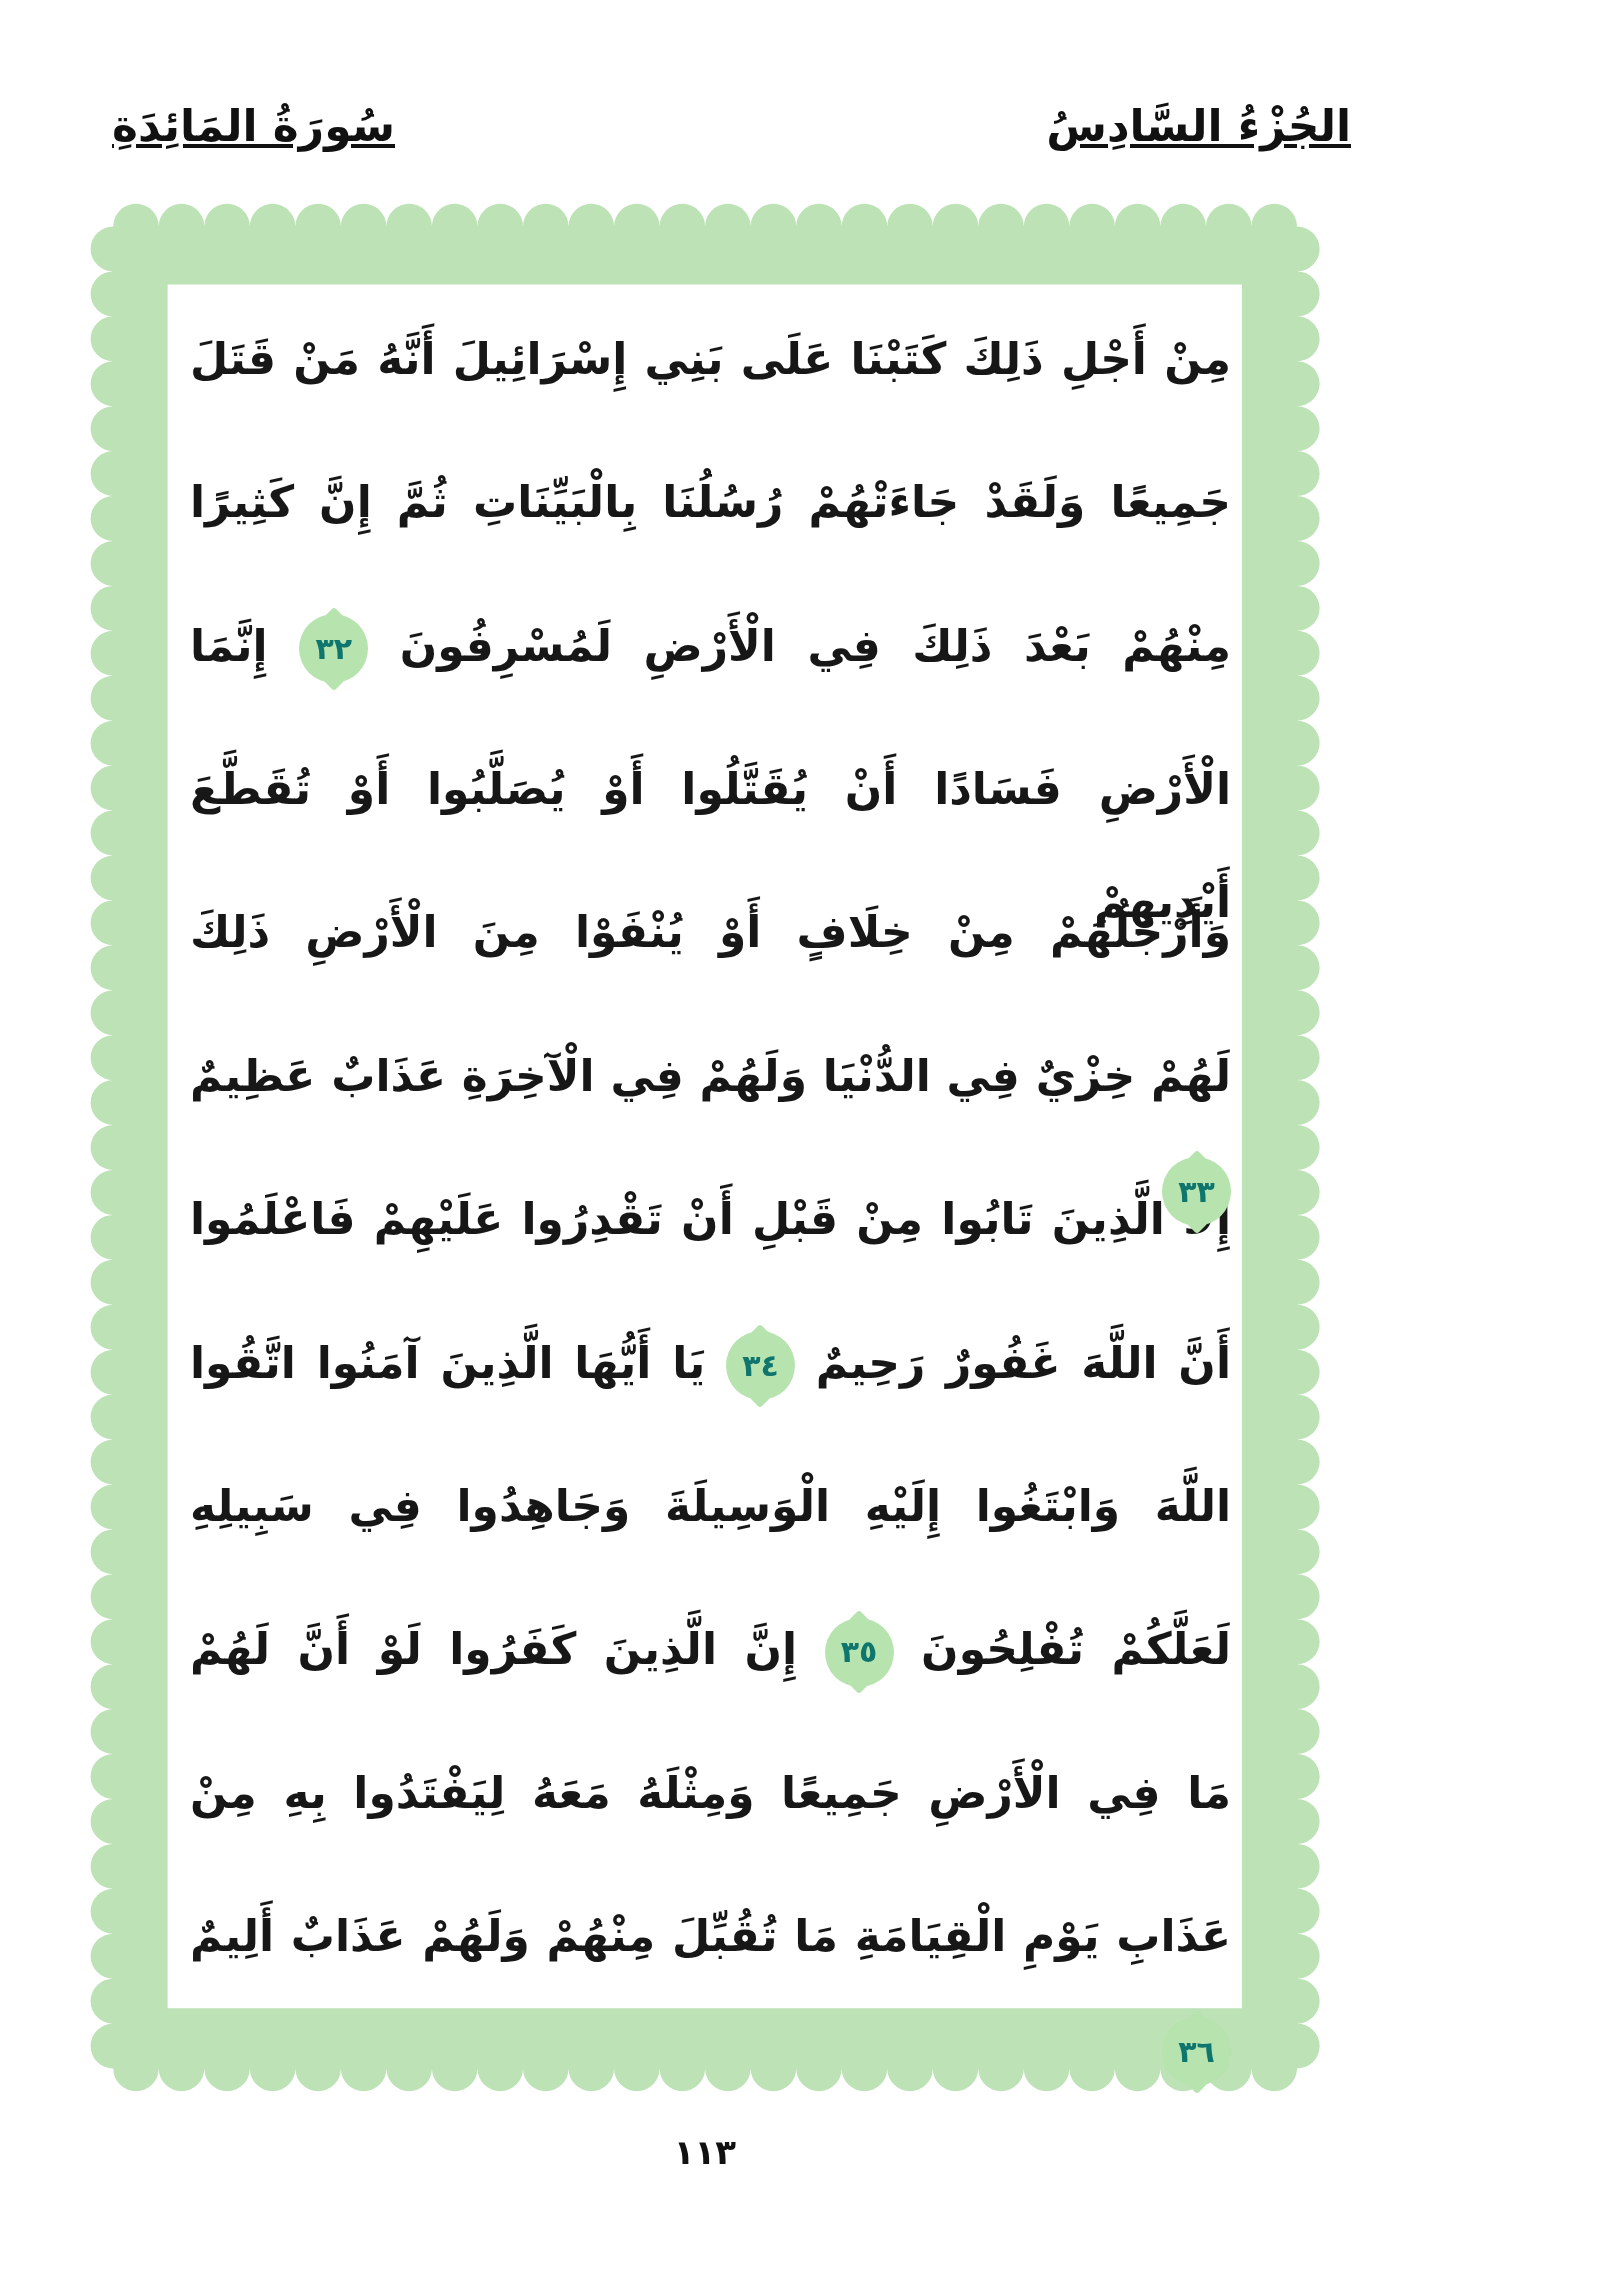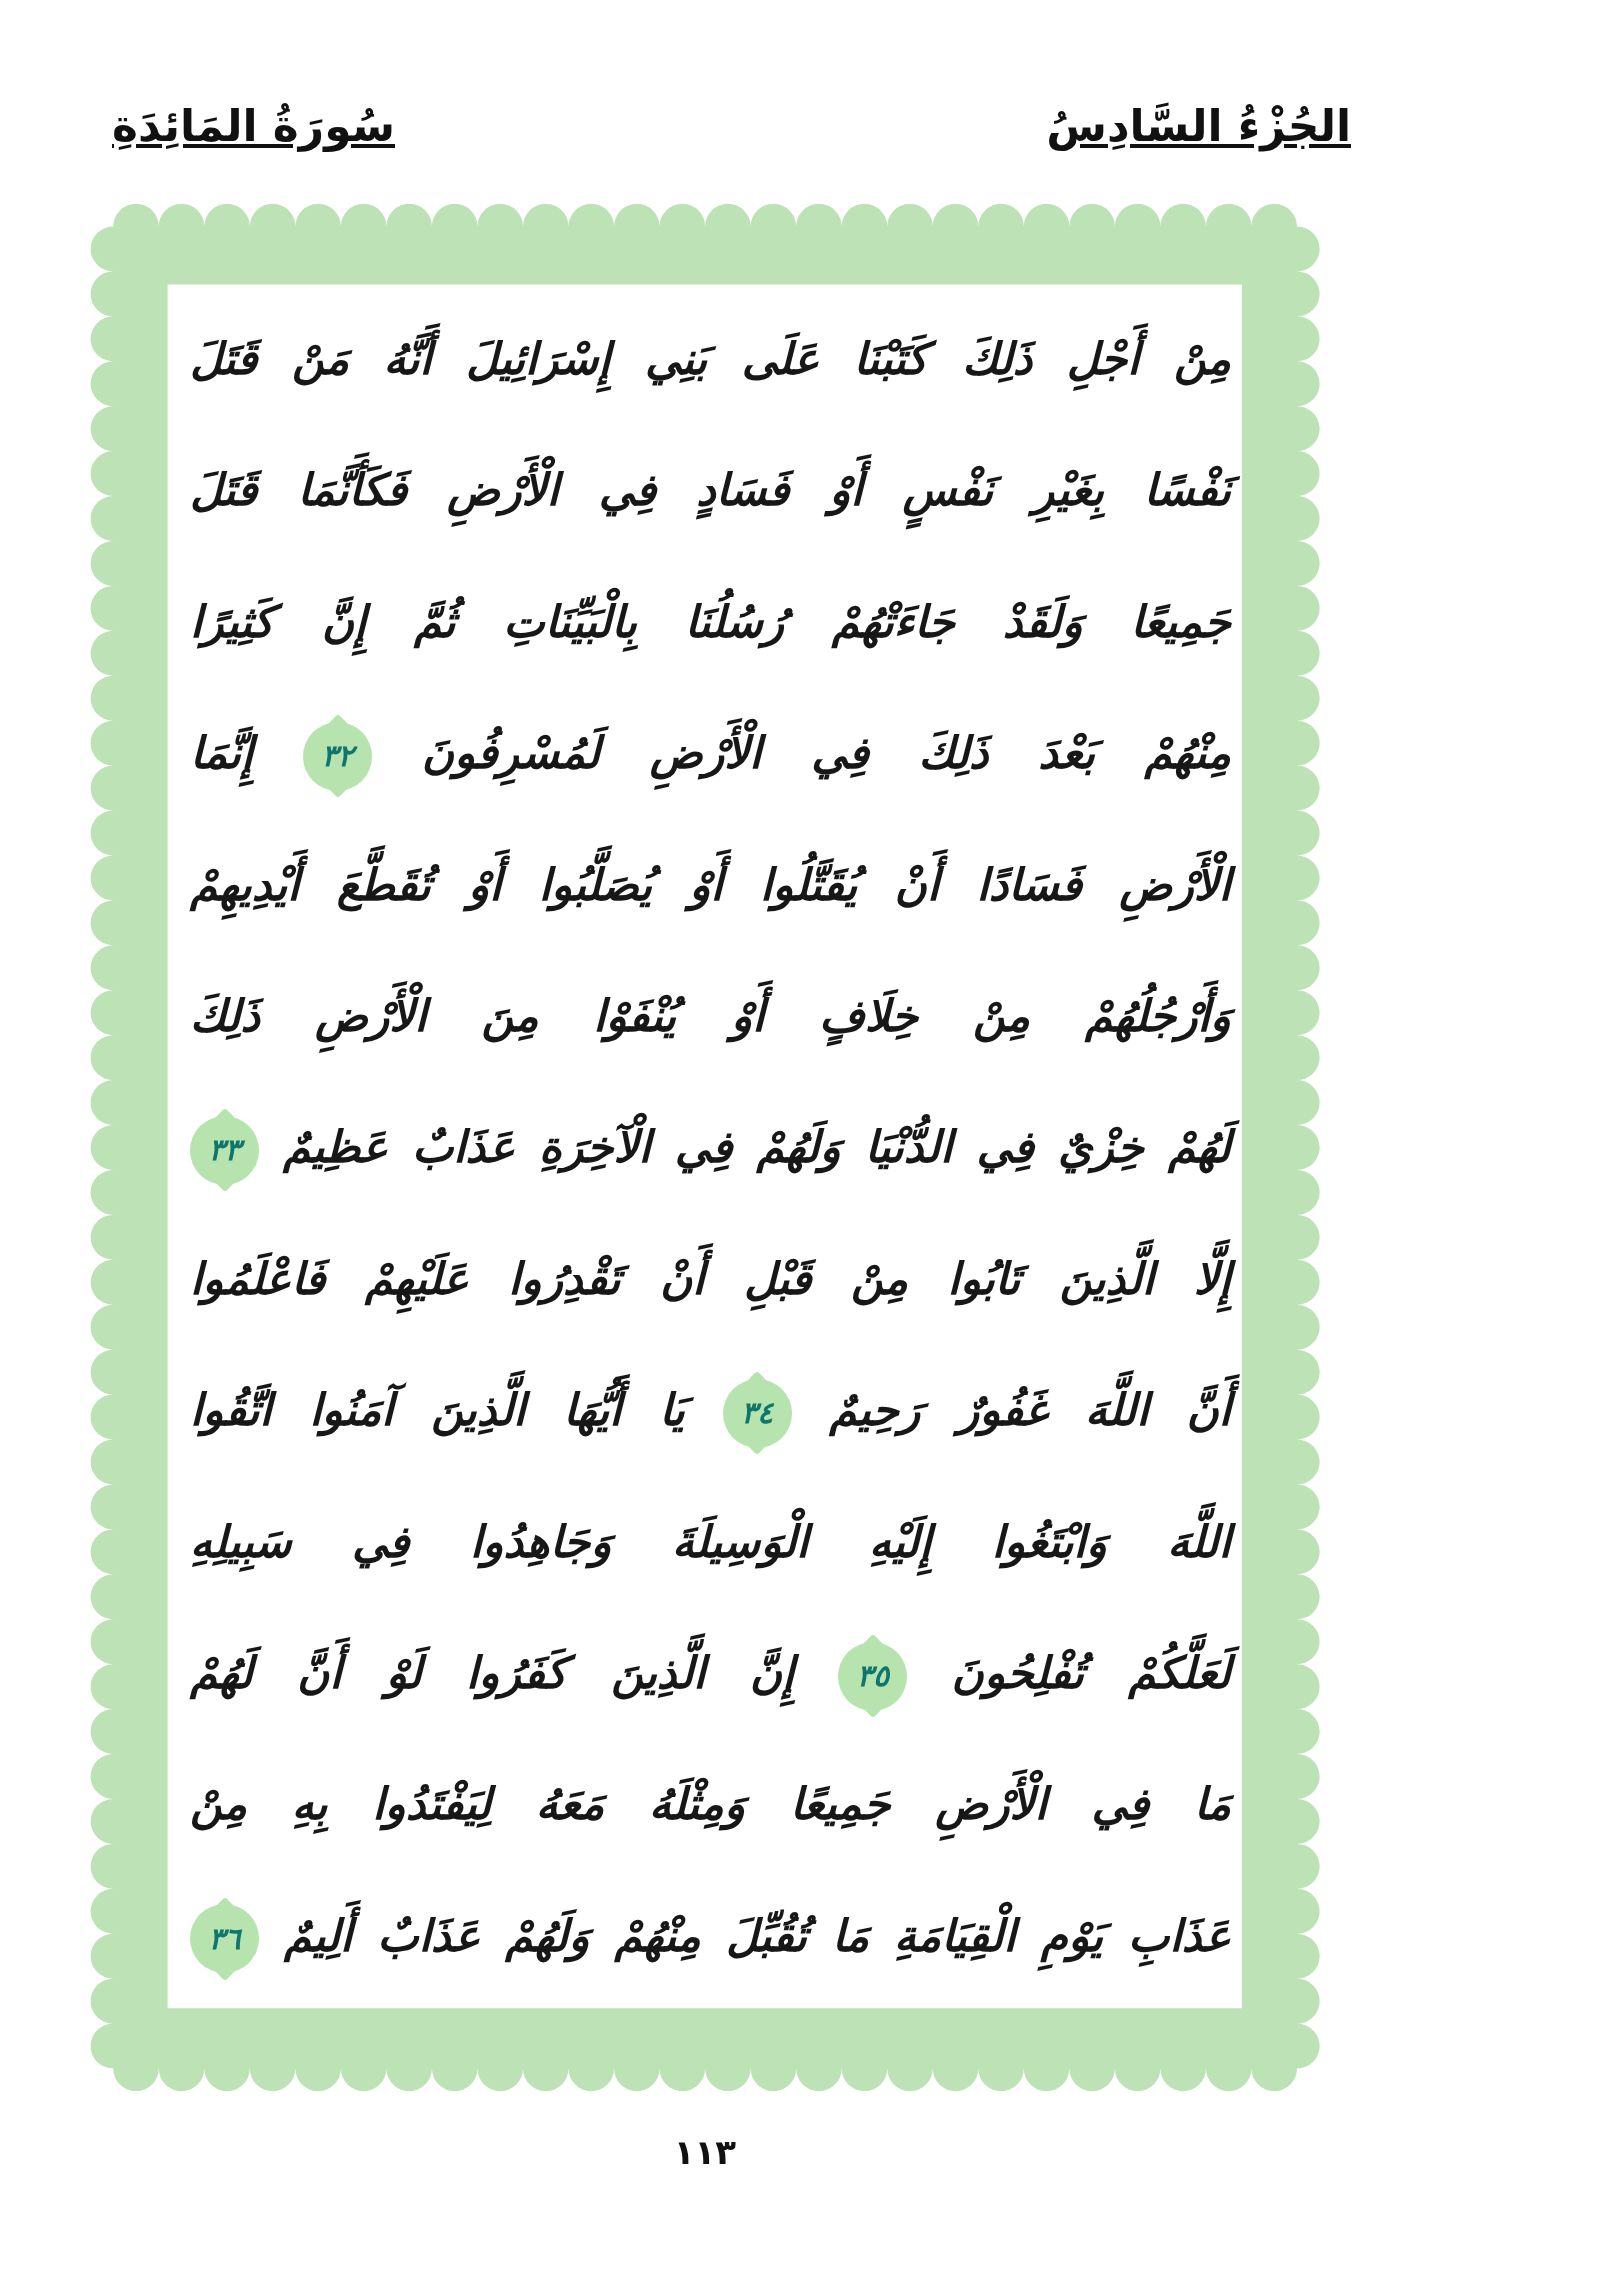--- a/index.html
+++ b/index.html
@@ -42,21 +42,20 @@
   .line{
     direction:rtl;
     text-align:justify;
     text-align-last:justify;
     -moz-text-align-last:justify;
     font-size:44px;
     font-weight:bold;
     color:var(--text);
     height:113px;
     line-height:113px;
-    font-style:italic;
   }
   .verse-marker{
     display:inline-flex;
     align-items:center;
     justify-content:center;
     position:relative;
     z-index:0;
     width:69px;height:69px;
     border-radius:50%;
     background:var(--marker);
@@ -97,21 +96,20 @@
   <div class="hdr hdr-right">الجُزْءُ السَّادِسُ</div>
 
   <div class="hdr hdr-left">سُورَةُ المَائِدَةِ</div>
 
   <svg class="frame" viewBox="0 0 2126 3040" aria-hidden="true">
     <path id="frame-path" fill-rule="evenodd" d="M 150 300 a 30.153846153846153 30 0 0 1 60.30769230769231 0 a 30.153846153846153 30 0 0 1 60.30769230769231 0 a 30.153846153846153 30 0 0 1 60.30769230769231 0 a 30.153846153846153 30 0 0 1 60.30769230769231 0 a 30.153846153846153 30 0 0 1 60.30769230769231 0 a 30.153846153846153 30 0 0 1 60.30769230769231 0 a 30.153846153846153 30 0 0 1 60.30769230769231 0 a 30.153846153846153 30 0 0 1 60.30769230769231 0 a 30.153846153846153 30 0 0 1 60.30769230769231 0 a 30.153846153846153 30 0 0 1 60.30769230769231 0 a 30.153846153846153 30 0 0 1 60.30769230769231 0 a 30.153846153846153 30 0 0 1 60.30769230769231 0 a 30.153846153846153 30 0 0 1 60.30769230769231 0 a 30.153846153846153 30 0 0 1 60.30769230769231 0 a 30.153846153846153 30 0 0 1 60.30769230769231 0 a 30.153846153846153 30 0 0 1 60.30769230769231 0 a 30.153846153846153 30 0 0 1 60.30769230769231 0 a 30.153846153846153 30 0 0 1 60.30769230769231 0 a 30.153846153846153 30 0 0 1 60.30769230769231 0 a 30.153846153846153 30 0 0 1 60.30769230769231 0 a 30.153846153846153 30 0 0 1 60.30769230769231 0 a 30.153846153846153 30 0 0 1 60.30769230769231 0 a 30.153846153846153 30 0 0 1 60.30769230769231 0 a 30.153846153846153 30 0 0 1 60.30769230769231 0 a 30.153846153846153 30 0 0 1 60.30769230769231 0 a 30.153846153846153 30 0 0 1 60.30769230769231 0 a 30 29.75609756097561 0 0 1 0 59.51219512195122 a 30 29.75609756097561 0 0 1 0 59.51219512195122 a 30 29.75609756097561 0 0 1 0 59.51219512195122 a 30 29.75609756097561 0 0 1 0 59.51219512195122 a 30 29.75609756097561 0 0 1 0 59.51219512195122 a 30 29.75609756097561 0 0 1 0 59.51219512195122 a 30 29.75609756097561 0 0 1 0 59.51219512195122 a 30 29.75609756097561 0 0 1 0 59.51219512195122 a 30 29.75609756097561 0 0 1 0 59.51219512195122 a 30 29.75609756097561 0 0 1 0 59.51219512195122 a 30 29.75609756097561 0 0 1 0 59.51219512195122 a 30 29.75609756097561 0 0 1 0 59.51219512195122 a 30 29.75609756097561 0 0 1 0 59.51219512195122 a 30 29.75609756097561 0 0 1 0 59.51219512195122 a 30 29.75609756097561 0 0 1 0 59.51219512195122 a 30 29.75609756097561 0 0 1 0 59.51219512195122 a 30 29.75609756097561 0 0 1 0 59.51219512195122 a 30 29.75609756097561 0 0 1 0 59.51219512195122 a 30 29.75609756097561 0 0 1 0 59.51219512195122 a 30 29.75609756097561 0 0 1 0 59.51219512195122 a 30 29.75609756097561 0 0 1 0 59.51219512195122 a 30 29.75609756097561 0 0 1 0 59.51219512195122 a 30 29.75609756097561 0 0 1 0 59.51219512195122 a 30 29.75609756097561 0 0 1 0 59.51219512195122 a 30 29.75609756097561 0 0 1 0 59.51219512195122 a 30 29.75609756097561 0 0 1 0 59.51219512195122 a 30 29.75609756097561 0 0 1 0 59.51219512195122 a 30 29.75609756097561 0 0 1 0 59.51219512195122 a 30 29.75609756097561 0 0 1 0 59.51219512195122 a 30 29.75609756097561 0 0 1 0 59.51219512195122 a 30 29.75609756097561 0 0 1 0 59.51219512195122 a 30 29.75609756097561 0 0 1 0 59.51219512195122 a 30 29.75609756097561 0 0 1 0 59.51219512195122 a 30 29.75609756097561 0 0 1 0 59.51219512195122 a 30 29.75609756097561 0 0 1 0 59.51219512195122 a 30 29.75609756097561 0 0 1 0 59.51219512195122 a 30 29.75609756097561 0 0 1 0 59.51219512195122 a 30 29.75609756097561 0 0 1 0 59.51219512195122 a 30 29.75609756097561 0 0 1 0 59.51219512195122 a 30 29.75609756097561 0 0 1 0 59.51219512195122 a 30 29.75609756097561 0 0 1 0 59.51219512195122 a 30.153846153846153 30 0 0 1 -60.30769230769231 0 a 30.153846153846153 30 0 0 1 -60.30769230769231 0 a 30.153846153846153 30 0 0 1 -60.30769230769231 0 a 30.153846153846153 30 0 0 1 -60.30769230769231 0 a 30.153846153846153 30 0 0 1 -60.30769230769231 0 a 30.153846153846153 30 0 0 1 -60.30769230769231 0 a 30.153846153846153 30 0 0 1 -60.30769230769231 0 a 30.153846153846153 30 0 0 1 -60.30769230769231 0 a 30.153846153846153 30 0 0 1 -60.30769230769231 0 a 30.153846153846153 30 0 0 1 -60.30769230769231 0 a 30.153846153846153 30 0 0 1 -60.30769230769231 0 a 30.153846153846153 30 0 0 1 -60.30769230769231 0 a 30.153846153846153 30 0 0 1 -60.30769230769231 0 a 30.153846153846153 30 0 0 1 -60.30769230769231 0 a 30.153846153846153 30 0 0 1 -60.30769230769231 0 a 30.153846153846153 30 0 0 1 -60.30769230769231 0 a 30.153846153846153 30 0 0 1 -60.30769230769231 0 a 30.153846153846153 30 0 0 1 -60.30769230769231 0 a 30.153846153846153 30 0 0 1 -60.30769230769231 0 a 30.153846153846153 30 0 0 1 -60.30769230769231 0 a 30.153846153846153 30 0 0 1 -60.30769230769231 0 a 30.153846153846153 30 0 0 1 -60.30769230769231 0 a 30.153846153846153 30 0 0 1 -60.30769230769231 0 a 30.153846153846153 30 0 0 1 -60.30769230769231 0 a 30.153846153846153 30 0 0 1 -60.30769230769231 0 a 30.153846153846153 30 0 0 1 -60.30769230769231 0 a 30 29.75609756097561 0 0 1 0 -59.51219512195122 a 30 29.75609756097561 0 0 1 0 -59.51219512195122 a 30 29.75609756097561 0 0 1 0 -59.51219512195122 a 30 29.75609756097561 0 0 1 0 -59.51219512195122 a 30 29.75609756097561 0 0 1 0 -59.51219512195122 a 30 29.75609756097561 0 0 1 0 -59.51219512195122 a 30 29.75609756097561 0 0 1 0 -59.51219512195122 a 30 29.75609756097561 0 0 1 0 -59.51219512195122 a 30 29.75609756097561 0 0 1 0 -59.51219512195122 a 30 29.75609756097561 0 0 1 0 -59.51219512195122 a 30 29.75609756097561 0 0 1 0 -59.51219512195122 a 30 29.75609756097561 0 0 1 0 -59.51219512195122 a 30 29.75609756097561 0 0 1 0 -59.51219512195122 a 30 29.75609756097561 0 0 1 0 -59.51219512195122 a 30 29.75609756097561 0 0 1 0 -59.51219512195122 a 30 29.75609756097561 0 0 1 0 -59.51219512195122 a 30 29.75609756097561 0 0 1 0 -59.51219512195122 a 30 29.75609756097561 0 0 1 0 -59.51219512195122 a 30 29.75609756097561 0 0 1 0 -59.51219512195122 a 30 29.75609756097561 0 0 1 0 -59.51219512195122 a 30 29.75609756097561 0 0 1 0 -59.51219512195122 a 30 29.75609756097561 0 0 1 0 -59.51219512195122 a 30 29.75609756097561 0 0 1 0 -59.51219512195122 a 30 29.75609756097561 0 0 1 0 -59.51219512195122 a 30 29.75609756097561 0 0 1 0 -59.51219512195122 a 30 29.75609756097561 0 0 1 0 -59.51219512195122 a 30 29.75609756097561 0 0 1 0 -59.51219512195122 a 30 29.75609756097561 0 0 1 0 -59.51219512195122 a 30 29.75609756097561 0 0 1 0 -59.51219512195122 a 30 29.75609756097561 0 0 1 0 -59.51219512195122 a 30 29.75609756097561 0 0 1 0 -59.51219512195122 a 30 29.75609756097561 0 0 1 0 -59.51219512195122 a 30 29.75609756097561 0 0 1 0 -59.51219512195122 a 30 29.75609756097561 0 0 1 0 -59.51219512195122 a 30 29.75609756097561 0 0 1 0 -59.51219512195122 a 30 29.75609756097561 0 0 1 0 -59.51219512195122 a 30 29.75609756097561 0 0 1 0 -59.51219512195122 a 30 29.75609756097561 0 0 1 0 -59.51219512195122 a 30 29.75609756097561 0 0 1 0 -59.51219512195122 a 30 29.75609756097561 0 0 1 0 -59.51219512195122 a 30 29.75609756097561 0 0 1 0 -59.51219512195122 Z M 222 377 H 1645 V 2660 H 222 Z"></path>
   </svg>
 
   <div class="text-area" id="text-area">
       <div class="line"><span>مِنْ أَجْلِ ذَلِكَ كَتَبْنَا عَلَى بَنِي إِسْرَائِيلَ أَنَّهُ مَنْ قَتَلَ</span> </div>
-      <div class="line"><span>نَفْسًا بِغَيْرِ نَفْسٍ أَوْ فَسَادٍ فِي الْأَرْضِ فَكَأَنَّمَا قَتَلَ</span> </div>
       <div class="line"><span>جَمِيعًا وَلَقَدْ جَاءَتْهُمْ رُسُلُنَا بِالْبَيِّنَاتِ ثُمَّ إِنَّ كَثِيرًا</span> </div>
       <div class="line"><span>مِنْهُمْ بَعْدَ ذَلِكَ فِي الْأَرْضِ لَمُسْرِفُونَ</span> <span class="verse-marker">٣٢</span> <span>إِنَّمَا</span> </div>
       <div class="line"><span>الْأَرْضِ فَسَادًا أَنْ يُقَتَّلُوا أَوْ يُصَلَّبُوا أَوْ تُقَطَّعَ أَيْدِيهِمْ</span> </div>
       <div class="line"><span>وَأَرْجُلُهُمْ مِنْ خِلَافٍ أَوْ يُنْفَوْا مِنَ الْأَرْضِ ذَلِكَ</span> </div>
       <div class="line"><span>لَهُمْ خِزْيٌ فِي الدُّنْيَا وَلَهُمْ فِي الْآخِرَةِ عَذَابٌ عَظِيمٌ</span> <span class="verse-marker">٣٣</span> </div>
       <div class="line"><span>إِلَّا الَّذِينَ تَابُوا مِنْ قَبْلِ أَنْ تَقْدِرُوا عَلَيْهِمْ فَاعْلَمُوا</span> </div>
       <div class="line"><span>أَنَّ اللَّهَ غَفُورٌ رَحِيمٌ</span> <span class="verse-marker">٣٤</span> <span>يَا أَيُّهَا الَّذِينَ آمَنُوا اتَّقُوا</span> </div>
       <div class="line"><span>اللَّهَ وَابْتَغُوا إِلَيْهِ الْوَسِيلَةَ وَجَاهِدُوا فِي سَبِيلِهِ</span> </div>
       <div class="line"><span>لَعَلَّكُمْ تُفْلِحُونَ</span> <span class="verse-marker">٣٥</span> <span>إِنَّ الَّذِينَ كَفَرُوا لَوْ أَنَّ لَهُمْ</span> </div>
       <div class="line"><span>مَا فِي الْأَرْضِ جَمِيعًا وَمِثْلَهُ مَعَهُ لِيَفْتَدُوا بِهِ مِنْ</span> </div>

